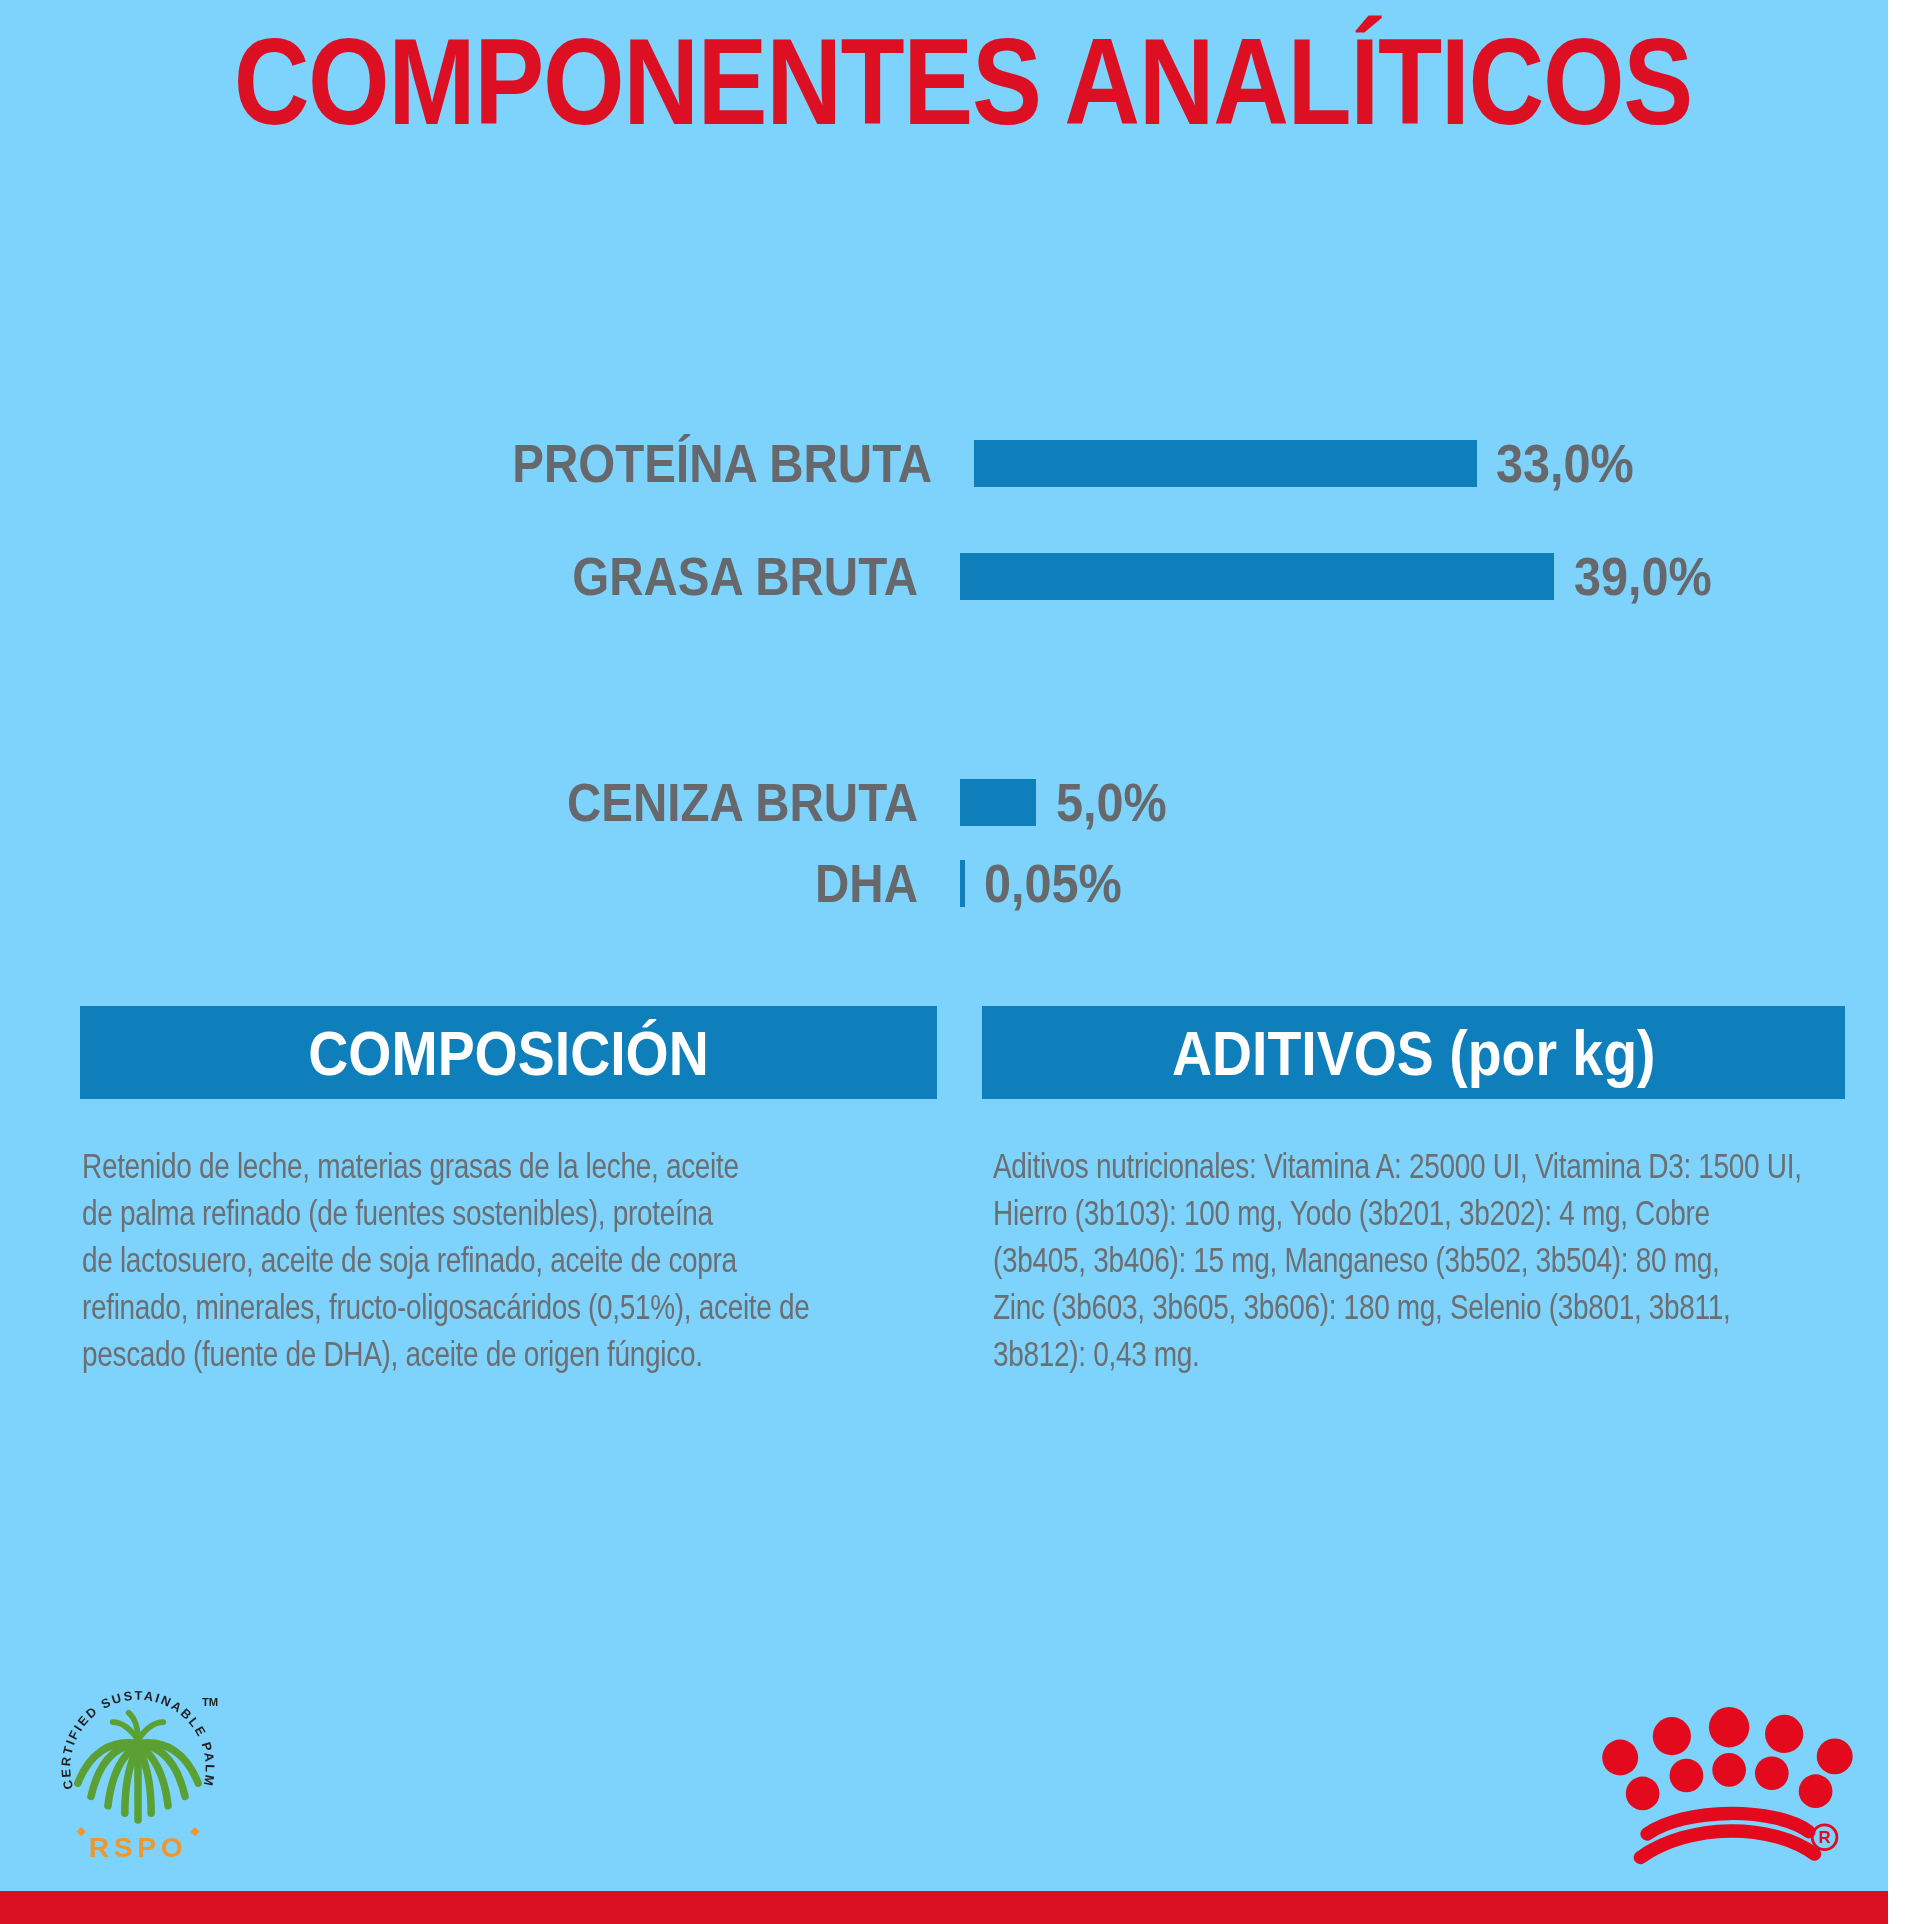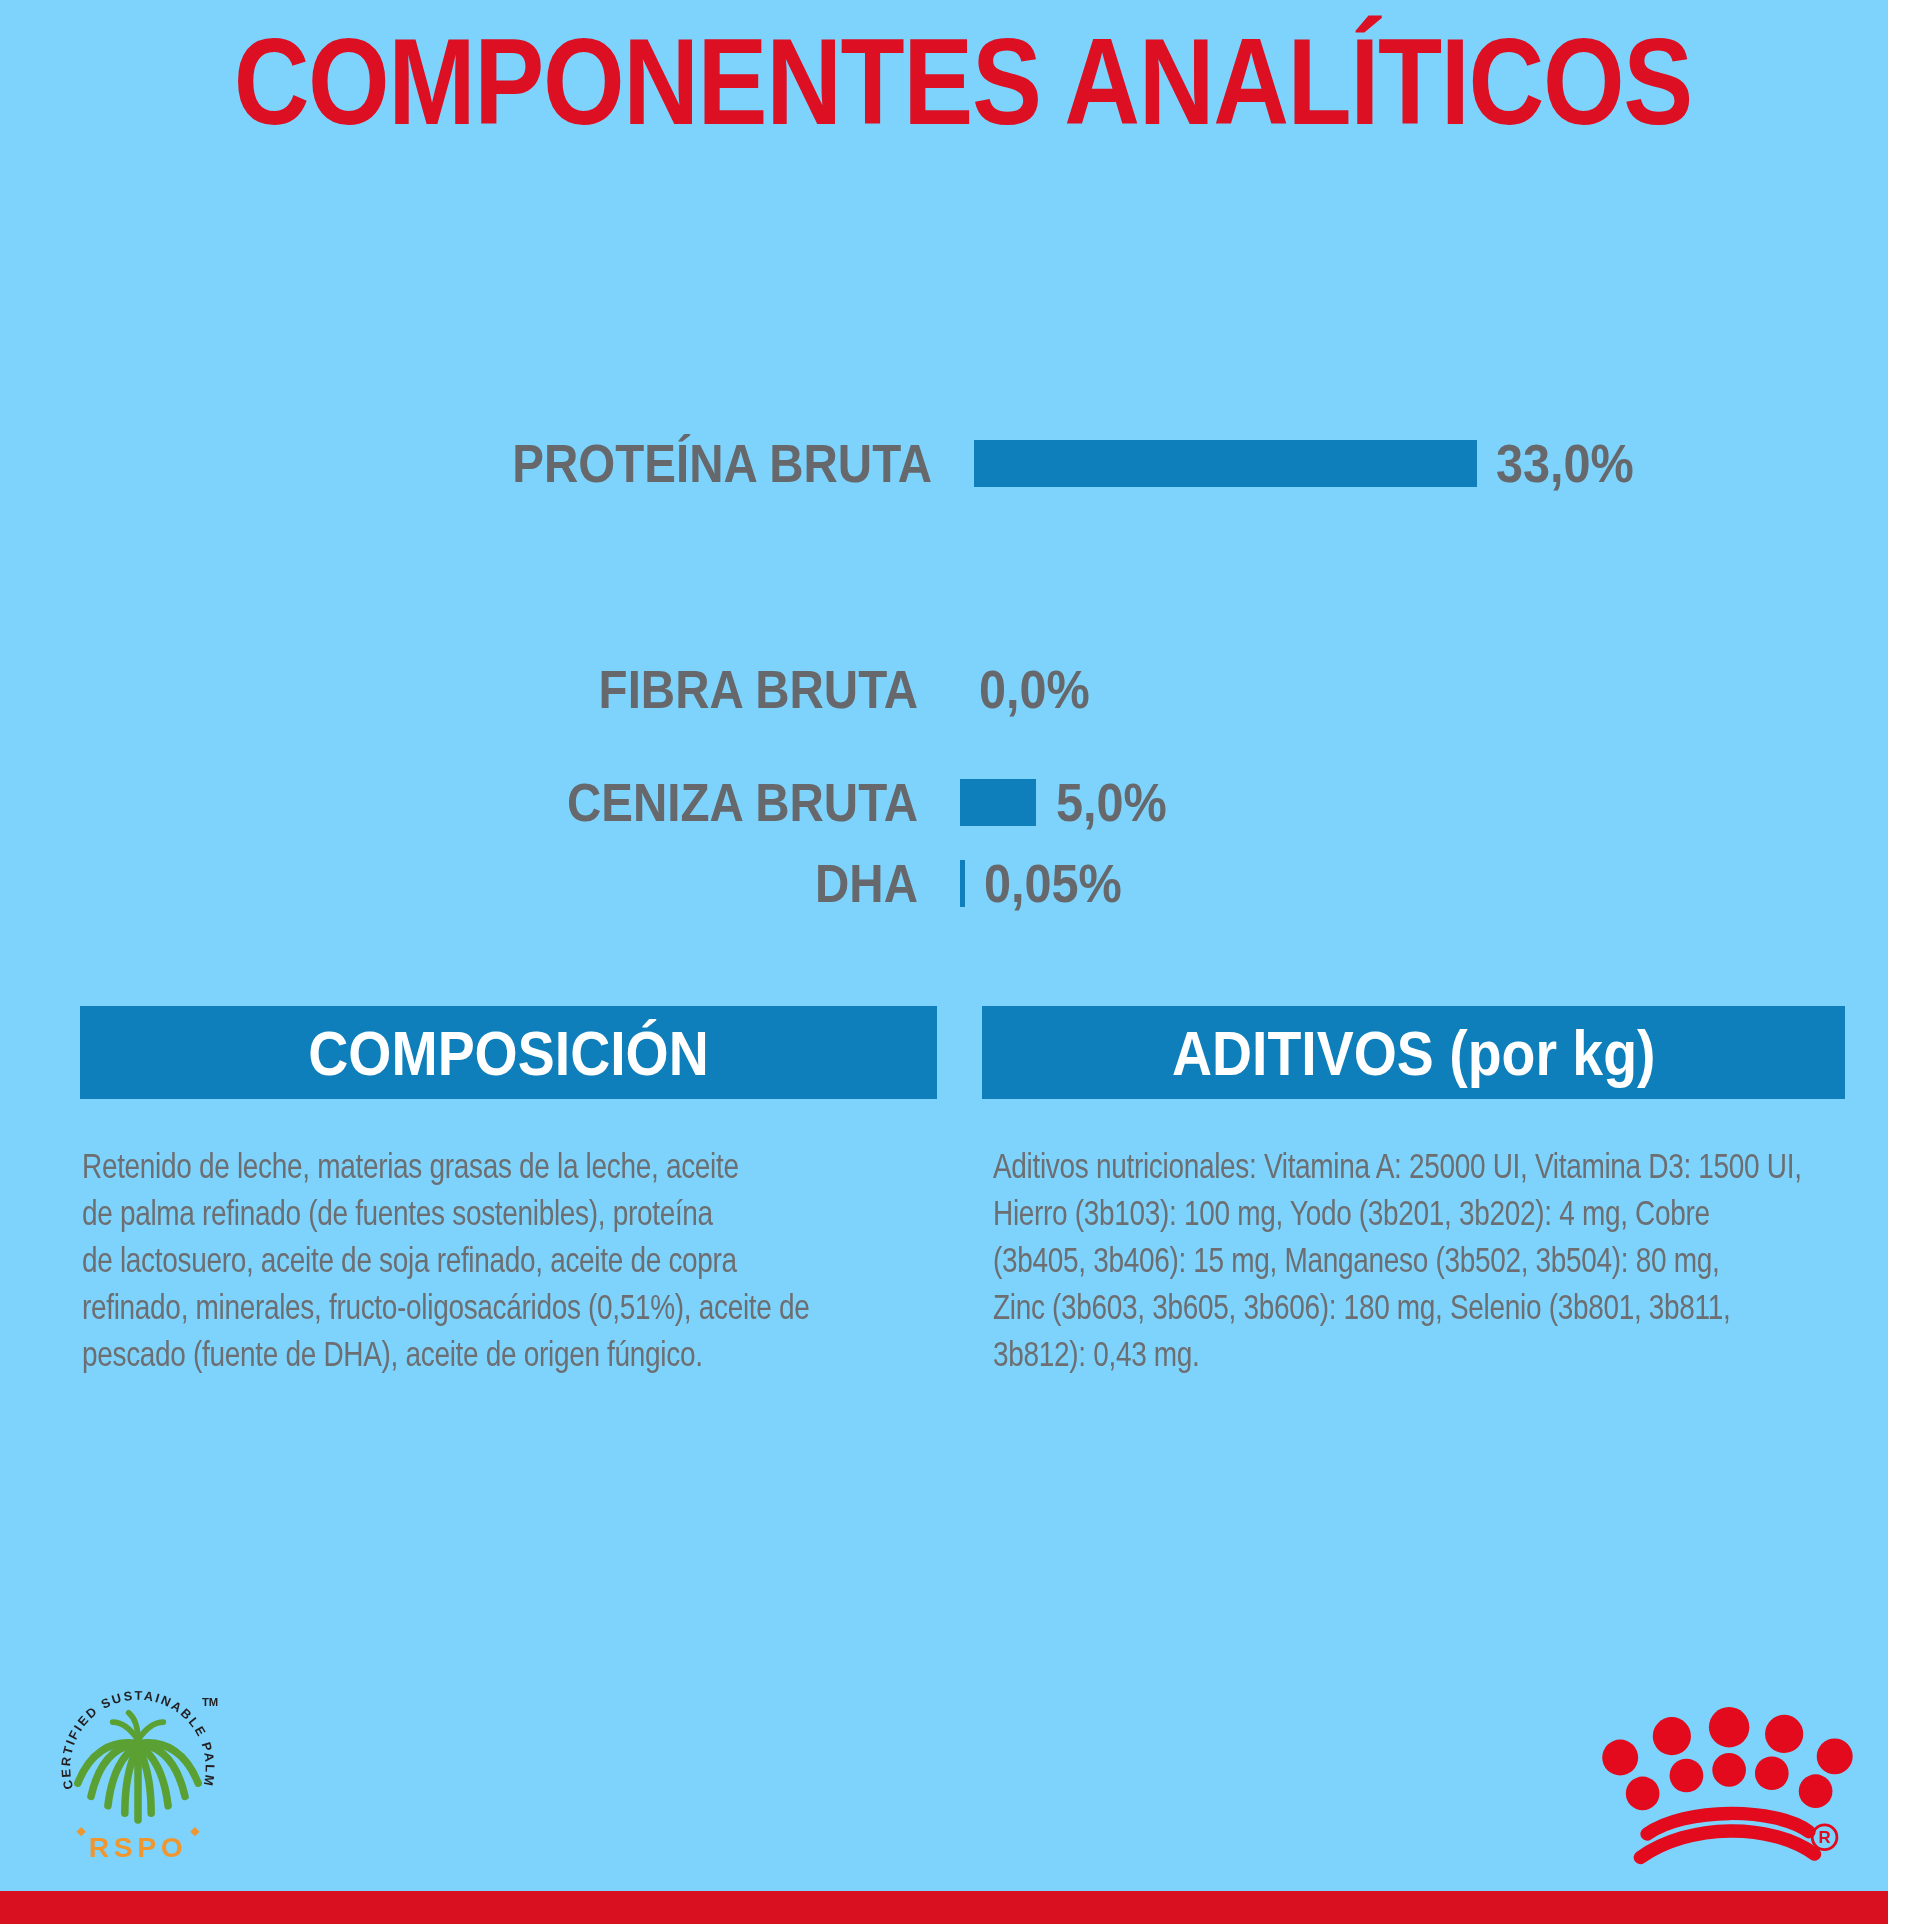--- a/index.html
+++ b/index.html
@@ -59,23 +59,24 @@
   <div class="title-wrap">
     <h1 class="title">COMPONENTES ANALÍTICOS</h1>
   </div>
 
   <div class="chart">
       <div class="chart-row" style="top: 440px; margin-left: 14px;">
         <div class="row-label">PROTEÍNA BRUTA</div>
         <div class="bar" style="width: 503px; background: rgb(14, 127, 186);"></div>
         <div class="row-value" style="left: 1482px;">33,0%</div>
       </div>
-      <div class="chart-row" style="top: 666px;">
-        <div class="row-label">FIBRA BRUTA</div>
-        <div class="row-value" style="left: 979px;">0,0%</div>
+      <div class="chart-row" style="top: 553px;">
+        <div class="row-label">GRASA BRUTA</div>
+        <div class="bar" style="width: 594px; background: rgb(14, 127, 186);"></div>
+        <div class="row-value" style="left: 1574px;">39,0%</div>
       </div>
       <div class="chart-row" style="top: 779px;">
         <div class="row-label">CENIZA BRUTA</div>
         <div class="bar" style="width: 76px; background: rgb(14, 127, 186);"></div>
         <div class="row-value" style="left: 1056px;">5,0%</div>
       </div>
       <div class="chart-row" style="top: 860px;">
         <div class="row-label">DHA</div>
         <div class="bar" style="width: 4.8px; background: rgb(14, 127, 186);"></div>
         <div class="row-value" style="left: 984px;">0,05%</div>

